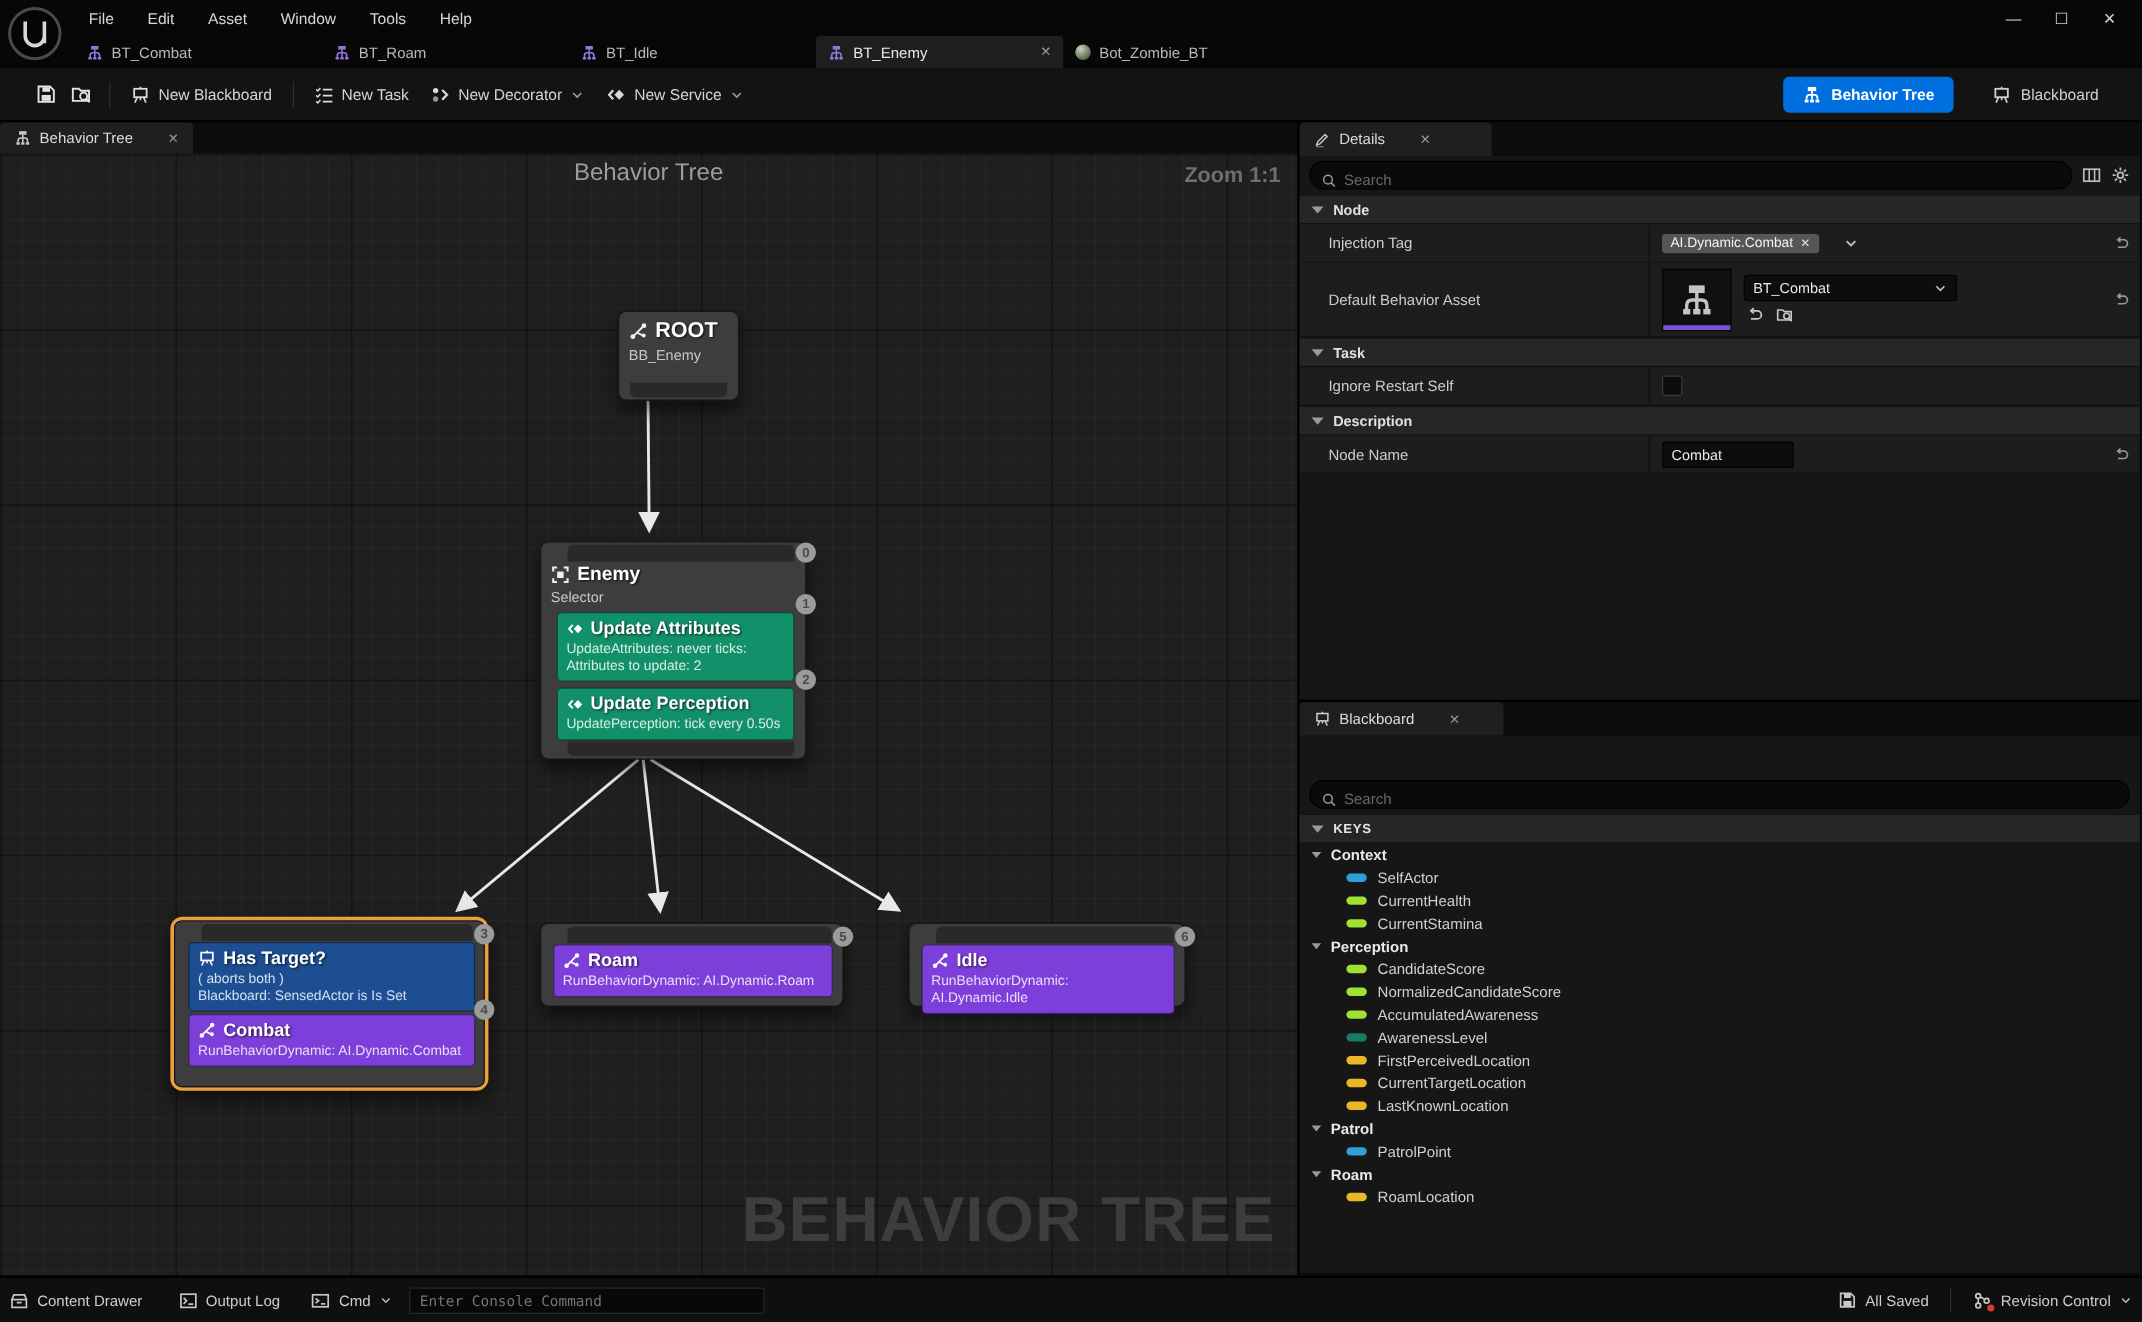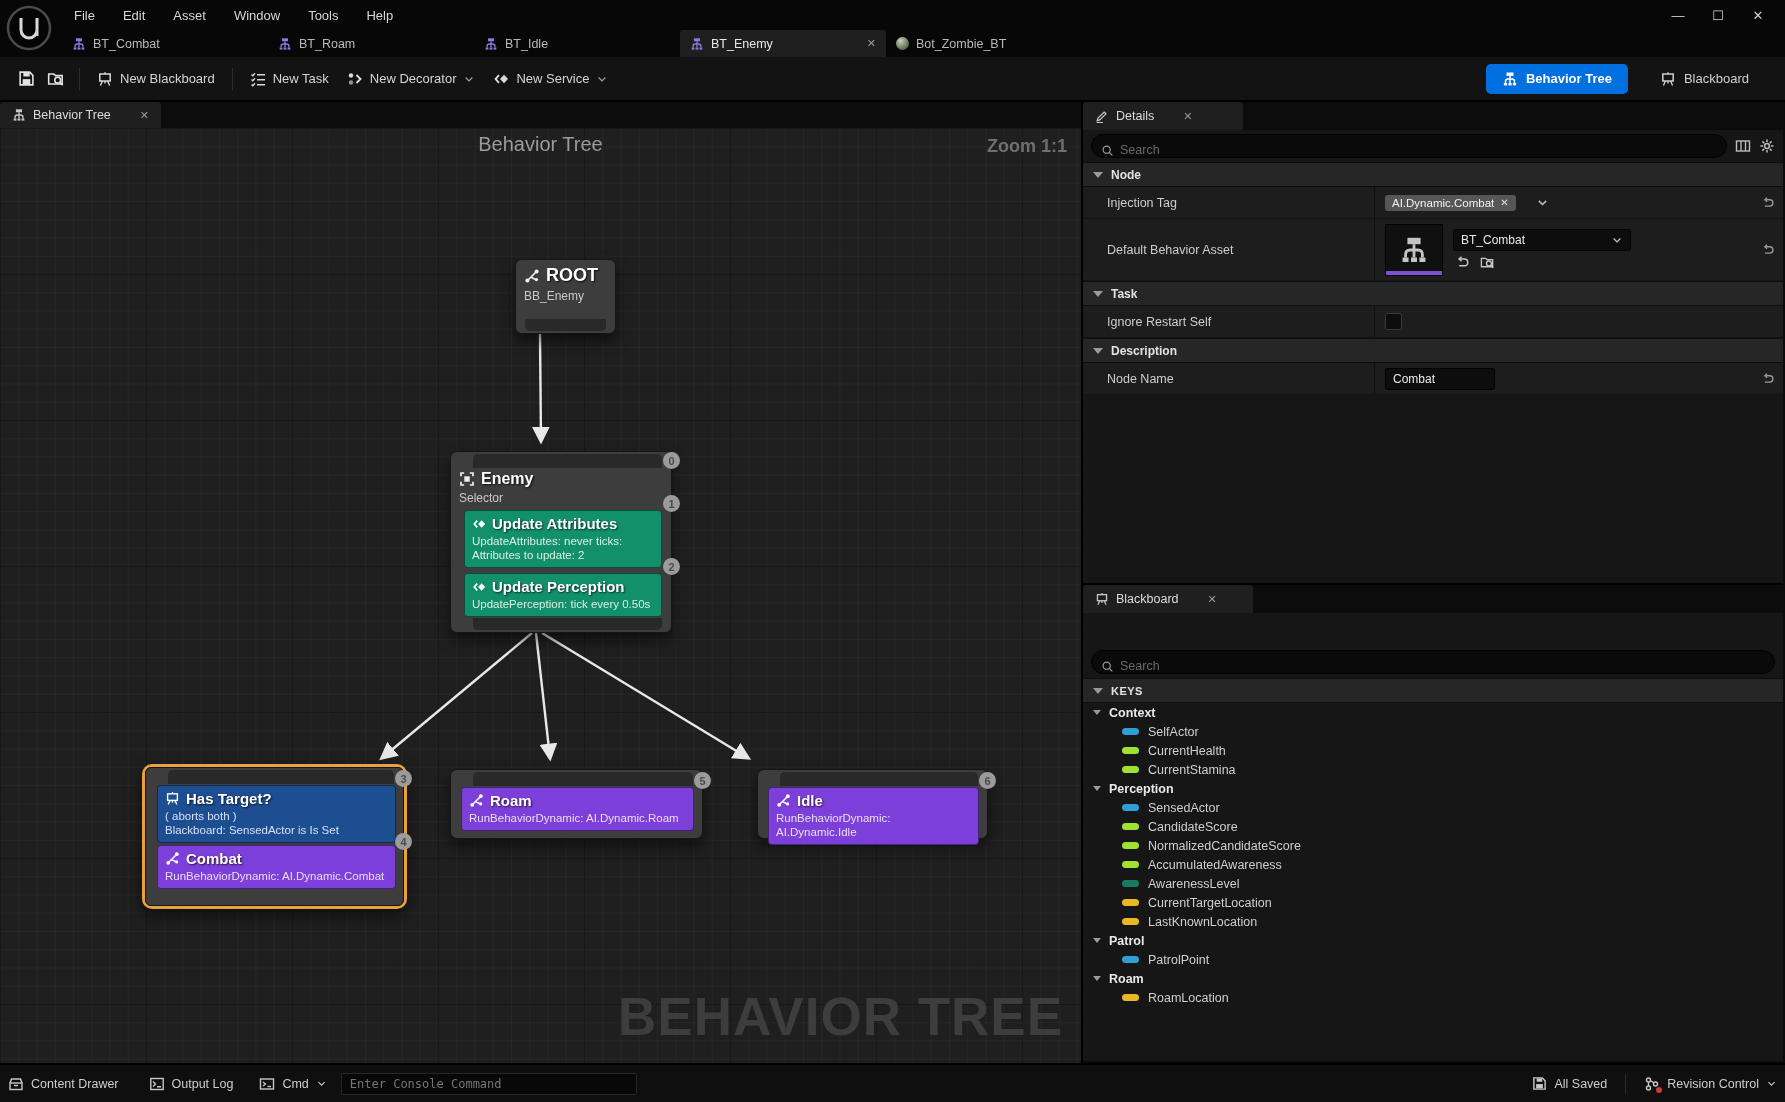--- a/index.html
+++ b/index.html
@@ -16,21 +16,21 @@
   .win-btn { width:34px; height:24px; color:#cfcfcf; font-size:13px; display:flex; align-items:center; justify-content:center; }
 
   
   .assettabs { position:absolute; left:0; top:30px; width:100%; height:27px; background:#070707; display:flex; padding-left:62px; }
   .atab { width:206px; height:27px; display:flex; align-items:center; gap:7px; padding:0 10px; color:#b9b9b9; font-size:12.5px; }
   .atab.active { background:#1e1e1e; color:#e8e8e8; border-radius:3px 3px 0 0; }
   .atab .close { margin-left:auto; color:#9a9a9a; font-size:11px; }
   .orb { width:13px; height:13px; border-radius:50%; background:radial-gradient(circle at 35% 30%, #c9d2ba, #6a7a5c 60%, #3c4634); }
 
   
-  .toolbar { position:absolute; left:0; top:57px; width:100%; height:45px; background:#131313; border-bottom:2px solid #000; display:flex; align-items:center; padding:0 14px 0 12px; }
+  .toolbar { position:absolute; left:0; top:57px; width:100%; height:45px; background:#131313; border-bottom:2px solid #000; display:flex; align-items:center; padding:0 14px 0 24px; }
   .tbtn { display:flex; align-items:center; gap:7px; color:#d5d5d5; font-size:13px; padding:7px 9px; border-radius:4px; white-space:nowrap; }
   .tsep { width:1px; height:22px; background:#2e2e2e; margin:0 8px; }
   .chev { opacity:.8; }
   .mode-btn-primary { margin-left:auto; display:flex; align-items:center; gap:8px; background:#0070e0; color:#fff; font-size:13px; font-weight:bold; border-radius:5px; padding:7px 16px; }
   .mode-btn { display:flex; align-items:center; gap:8px; color:#d0d0d0; font-size:13px; padding:7px 10px; margin-left:22px; margin-right:12px; }
 
   
   .main { position:absolute; left:0; top:102px; width:1785px; height:961px; display:flex; }
   .graph-wrap { position:relative; width:1083px; height:961px; border-right:2px solid #000; }
   .panel-tabbar { position:absolute; left:0; top:0; right:0; height:26px; background:#0c0c0c; display:flex; }
@@ -598,38 +598,38 @@
           <div class="keyrow">
             <span class="pill float"></span>
             <span>CurrentStamina</span>
           </div>
 
           <div class="grouprow">
             <span class="tri"></span>
             <span>Perception</span>
           </div>
           <div class="keyrow">
-            <span class="pill object"></span>
-            <span>SensedActor</span>
-          </div>
-          <div class="keyrow">
             <span class="pill float"></span>
             <span>CandidateScore</span>
           </div>
           <div class="keyrow">
             <span class="pill float"></span>
             <span>NormalizedCandidateScore</span>
           </div>
           <div class="keyrow">
             <span class="pill float"></span>
             <span>AccumulatedAwareness</span>
           </div>
           <div class="keyrow">
             <span class="pill enum"></span>
             <span>AwarenessLevel</span>
+          </div>
+          <div class="keyrow">
+            <span class="pill vector"></span>
+            <span>FirstPerceivedLocation</span>
           </div>
           <div class="keyrow">
             <span class="pill vector"></span>
             <span>CurrentTargetLocation</span>
           </div>
           <div class="keyrow">
             <span class="pill vector"></span>
             <span>LastKnownLocation</span>
           </div>
 

